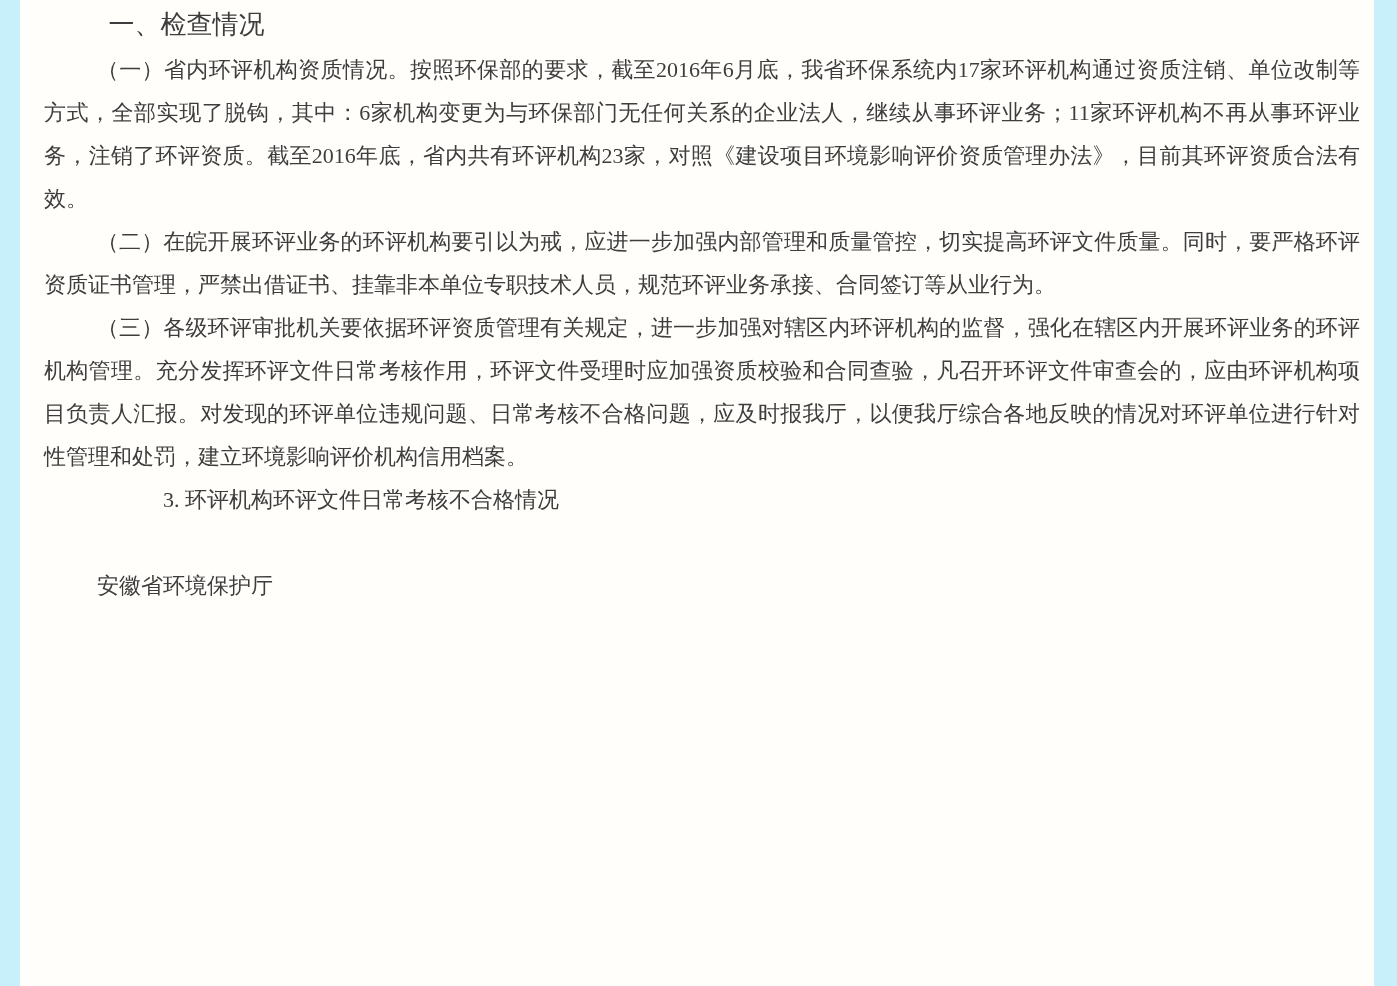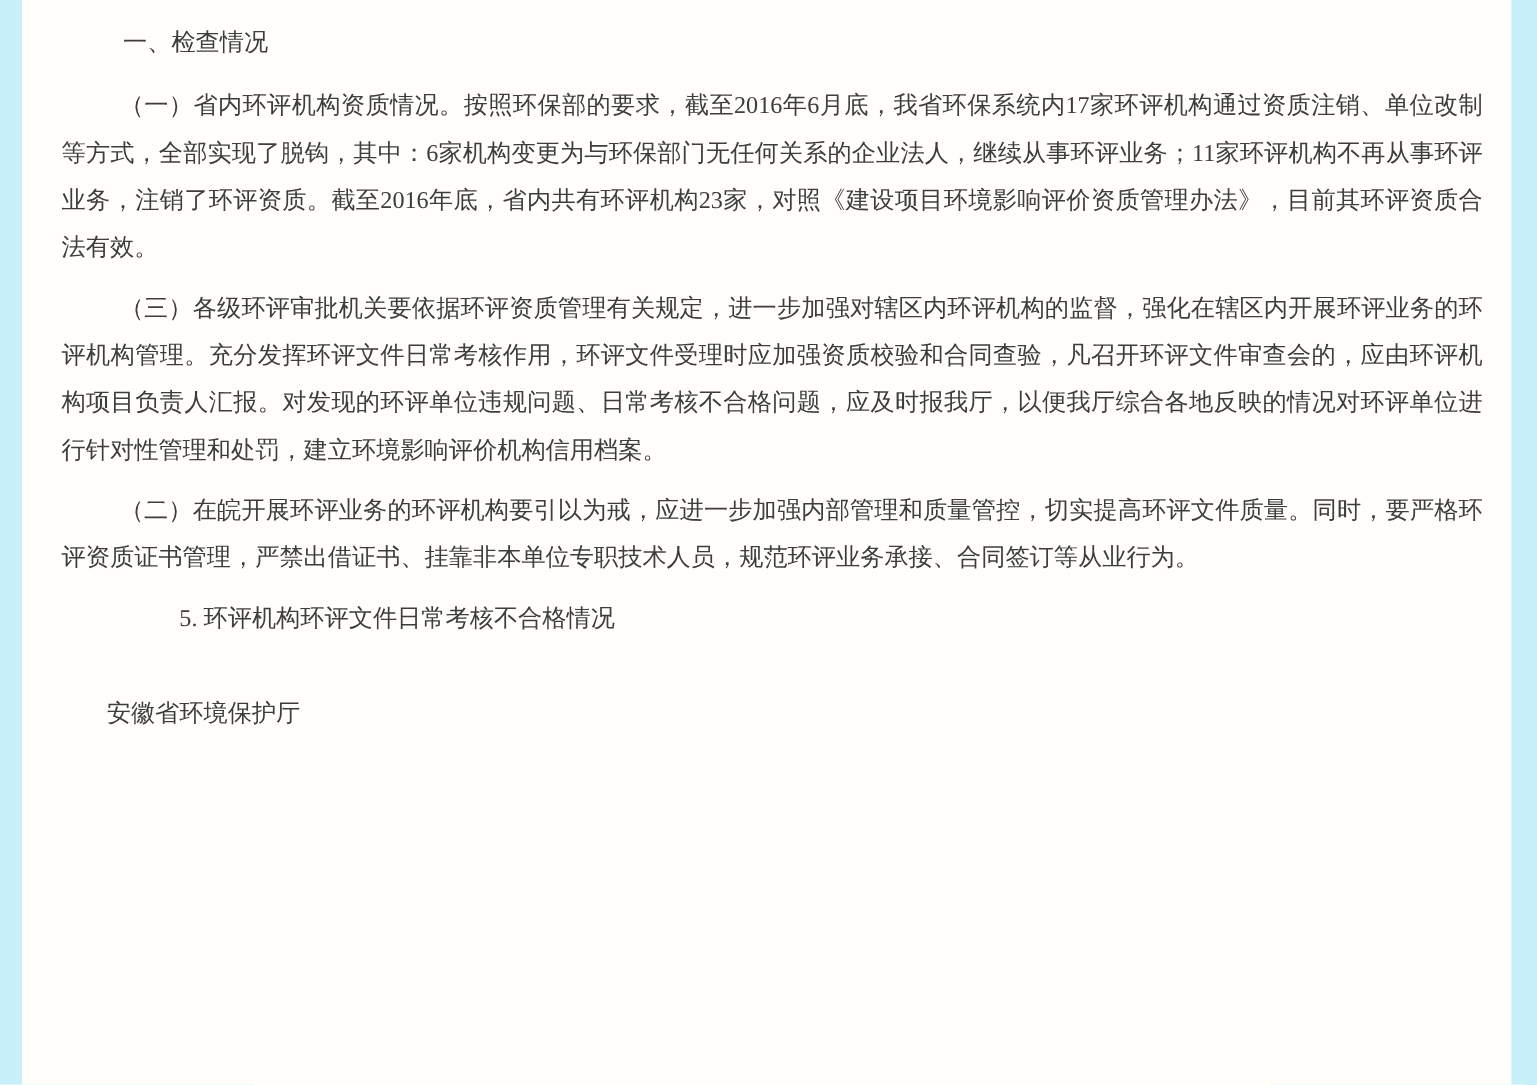--- a/index.html
+++ b/index.html
@@ -17,29 +17,29 @@
     width: 1354px;
     height: 986px;
     box-sizing: border-box;
     background: var(--paper-background, #fffefb);
     padding: 1px 14px 0 24px;
     color: var(--text-color, #3d3d3d);
     font-size: 22px;
     line-height: 43px;
   }
   .para {
-    margin: 12px;
+    margin: 0;
     text-indent: 2.4em;
     text-align: justify;
   }
   .heading {
-    margin: 15px;
+    margin: 2px;
     text-indent: 2.4em;
     font-weight: normal;
-    font-size: 22px;
+    font-size: 26px;
   }
   .att-line { margin: 0; white-space: nowrap; }
   .att-1 { padding-left: 53px; }
   .att-2 { padding-left: 146px; }
   .att-3 { padding-left: 119px; }
   .signature { margin-top: 43px; }
   .sig-line { margin: 0; padding-left: 53px; white-space: nowrap; }
 </style>
 </head>
 <body>
@@ -47,26 +47,26 @@
 <div class="paper">
 
   <h2 class="heading">一、检查情况</h2>
 
   <p class="para">（一）省内环评机构资质情况。按照环保部的要求，截至2016年6月底，我省环保系统内17家环评机构通过资质注销、单位改制等方式，全部实现了脱钩，其中：6家机构变更为与环保部门无任何关系的企业法人，继续从事环评业务；11家环评机构不再从事环评业务，注销了环评资质。截至2016年底，省内共有环评机构23家，对照《建设项目环境影响评价资质管理办法》，目前其环评资质合法有效。</p>
 
 
 
 
 
+  <p class="para">（二）在皖开展环评业务的环评机构要引以为戒，应进一步加强内部管理和质量管控，切实提高环评文件质量。同时，要严格环评资质证书管理，严禁出借证书、挂靠非本单位专职技术人员，规范环评业务承接、合同签订等从业行为。</p>
+
   <p class="para">（三）各级环评审批机关要依据环评资质管理有关规定，进一步加强对辖区内环评机构的监督，强化在辖区内开展环评业务的环评机构管理。充分发挥环评文件日常考核作用，环评文件受理时应加强资质校验和合同查验，凡召开环评文件审查会的，应由环评机构项目负责人汇报。对发现的环评单位违规问题、日常考核不合格问题，应及时报我厅，以便我厅综合各地反映的情况对环评单位进行针对性管理和处罚，建立环境影响评价机构信用档案。</p>
 
-  <p class="para">（二）在皖开展环评业务的环评机构要引以为戒，应进一步加强内部管理和质量管控，切实提高环评文件质量。同时，要严格环评资质证书管理，严禁出借证书、挂靠非本单位专职技术人员，规范环评业务承接、合同签订等从业行为。</p>
-
   <div class="attachments">
-    <p class="att-line att-3">5. 环评机构环评文件日常考核不合格情况</p>
+    <p class="att-line att-3">3. 环评机构环评文件日常考核不合格情况</p>
   </div>
 
   <div class="signature">
     <p class="sig-line">安徽省环境保护厅</p>
 
   </div>
 
 </div>
 
 </body></html>

